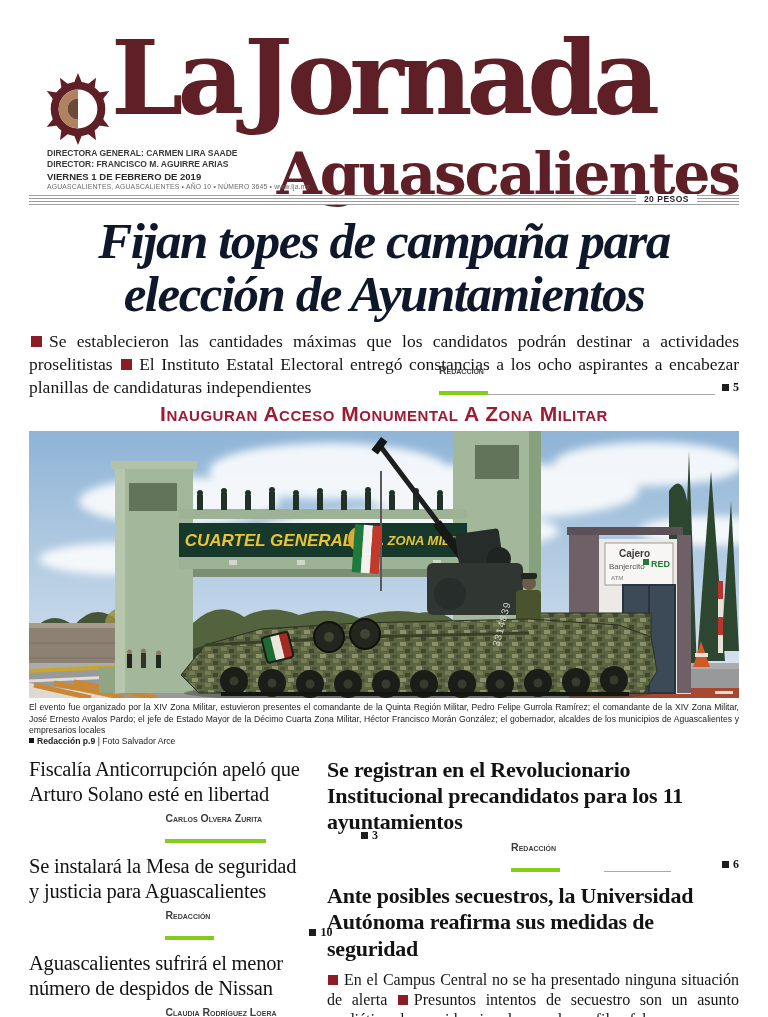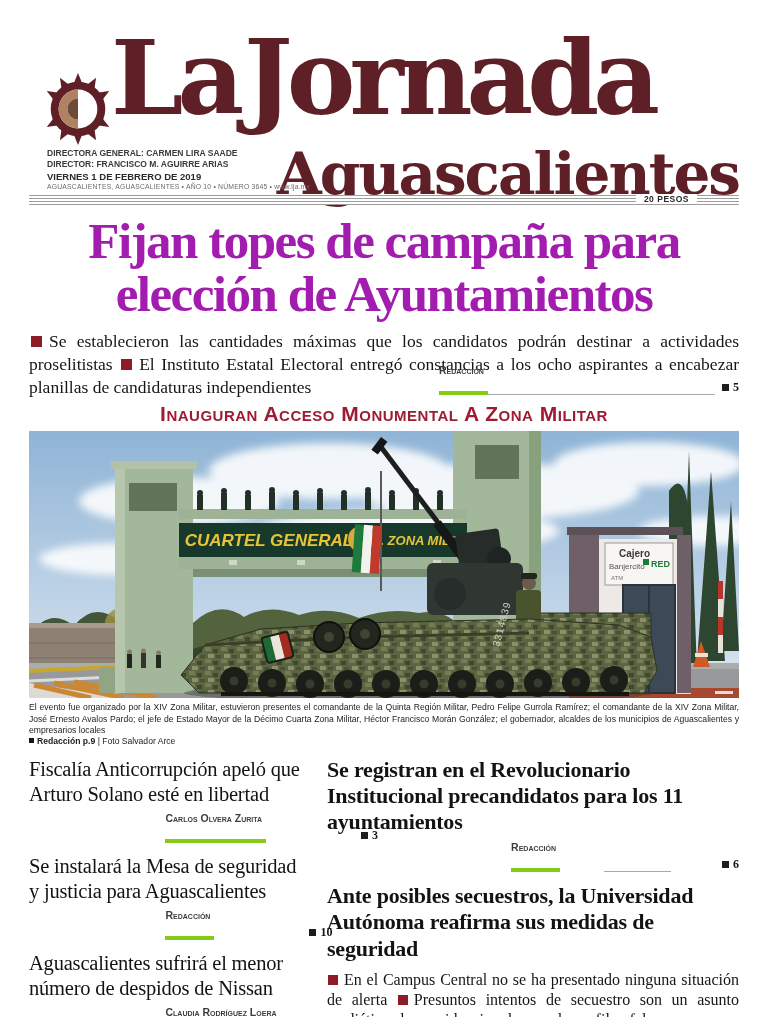--- a/index.html
+++ b/index.html
@@ -18,21 +18,21 @@
   .mast-date{top:119px;font-size:9.5px;font-weight:bold;color:#2b2b2b;}
   .mast-info{top:131px;font-size:6.8px;color:#6a6a6a;letter-spacing:.2px;}
 
   .price-band{position:relative;height:10px;margin-top:2px;
     background:repeating-linear-gradient(#9d9d9d 0 1px,#ffffff 1px 3px);}
   .price-label{position:absolute;right:42px;top:-1px;background:#fff;padding:0 8px;
     font-family:"Liberation Sans",sans-serif;font-weight:bold;font-size:8.5px;color:#262626;letter-spacing:.5px;}
 
   
   .headline{margin:10px 0 0;text-align:center;font-weight:bold;font-size:51px;line-height:1.04;
-    letter-spacing:-1.5px;color:#a21caf;}
+    letter-spacing:-1.5px;color:#0f172a;font-style:italic;}
   .deck-wrap{position:relative;margin-top:9px;}
   .deck{margin:0;font-size:17.5px;line-height:1.3;text-align:justify;color:#161616;}
   .sq{display:inline-block;vertical-align:baseline;}
   .deck-sq{width:11px;height:11px;background:#8e1c26;margin:0 7px 0 2px;}
   .byline-abs{position:absolute;right:0;bottom:3px;width:300px;}
 
   .byline-row{display:flex;align-items:flex-end;}
   .byline-row .lead-space{flex:0 0 34%;}
   .byline-text{font-family:Liberation Sans, sans-serif;font-variant:small-caps;font-weight:bold;
     font-size:10.5px;color:#3c3c3c;border-bottom:4px solid #84cc16;padding:0 4px 15px 0;white-space:nowrap;}

